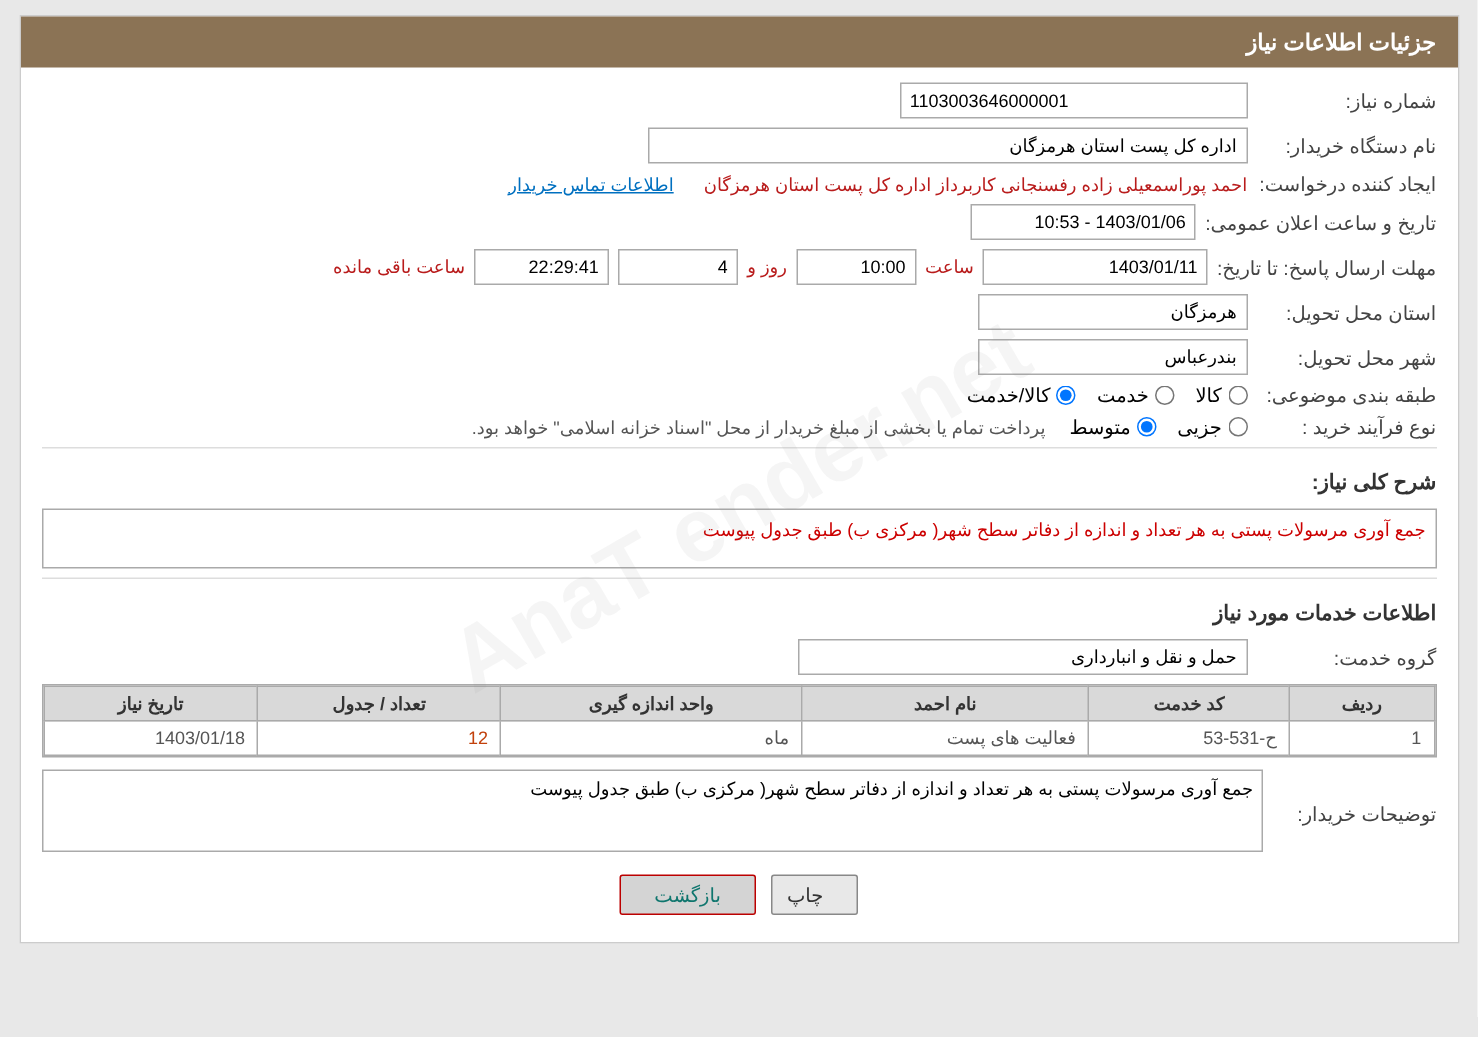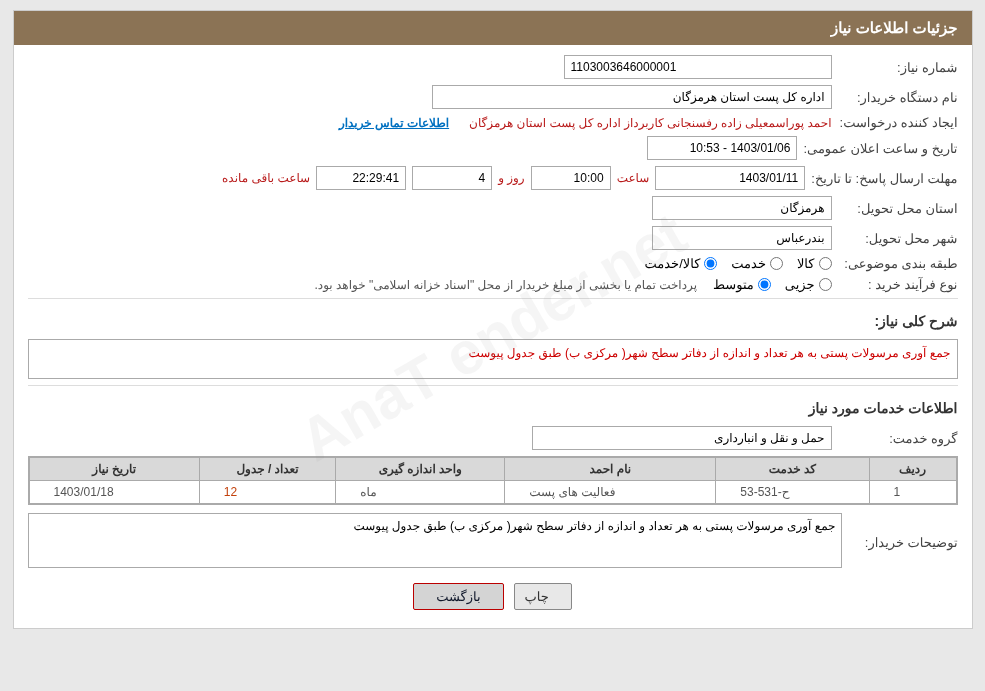--- a/index.html
+++ b/index.html
@@ -44,31 +44,30 @@
     }
     .input-field {
       border: 1px solid #aaa;
       background: #fff;
       padding: 3px 6px;
       height: 24px;
       font-size: 12px;
       font-family: Tahoma, Arial, sans-serif;
       direction: rtl;
     }
-    .input-wide { width: 268px; }
+    .input-wide { width: 232px; }
     .input-med { width: 180px; }
     .input-xs { width: 80px; }
     .input-date { width: 150px; }
     .input-time { width: 80px; }
     .contact-link {
       color: #0070c0;
       cursor: pointer;
       text-decoration: underline;
       font-size: 12px;
-      font-weight: bold;
     }
     .section-header {
       font-size: 14px;
       font-weight: bold;
       color: #333;
       padding: 6px 0 4px 0;
       margin-top: 4px;
     }
     .divider {
       border: none;
@@ -100,22 +99,22 @@
     table th {
       background: #d9d9d9;
       border: 1px solid #aaa;
       padding: 4px 12px;
       text-align: center;
       font-weight: bold;
       color: #333;
     }
     table td {
       border: 1px solid #aaa;
-      padding: 4px 24px;
-      text-align: left;
+      padding: 4px 8px;
+      text-align: right;
       color: #555;
     }
     table td.red { color: #c2410c; }
     .textarea-field {
       border: 1px solid #aaa;
       width: 100%;
       min-height: 55px;
       padding: 5px;
       font-size: 12px;
       font-family: Tahoma, Arial, sans-serif;
@@ -137,21 +136,21 @@
       border: 1px solid #888;
       border-radius: 2px;
     }
     .btn-print {
       background: #e8e8e8;
       color: #333;
       padding-left: 10px;
     }
     .btn-back {
       background: #d4d4d4;
-      color: #0f172a;
+      color: #0f766e;
       border: 1px solid #b00;
     }
     .watermark-container {
       position: relative;
     }
     .watermark {
       position: absolute;
       top: 50%;
       left: 50%;
       transform: translate(-50%, -50%) rotate(-30deg);

